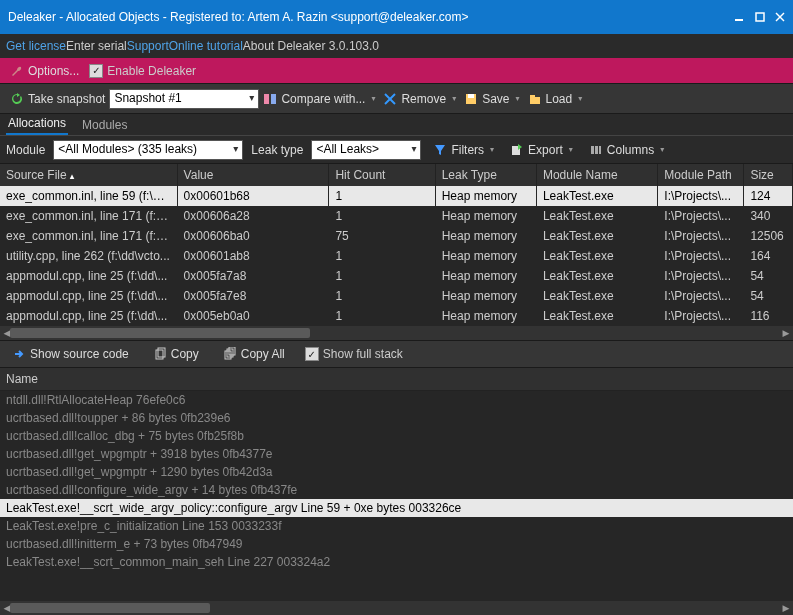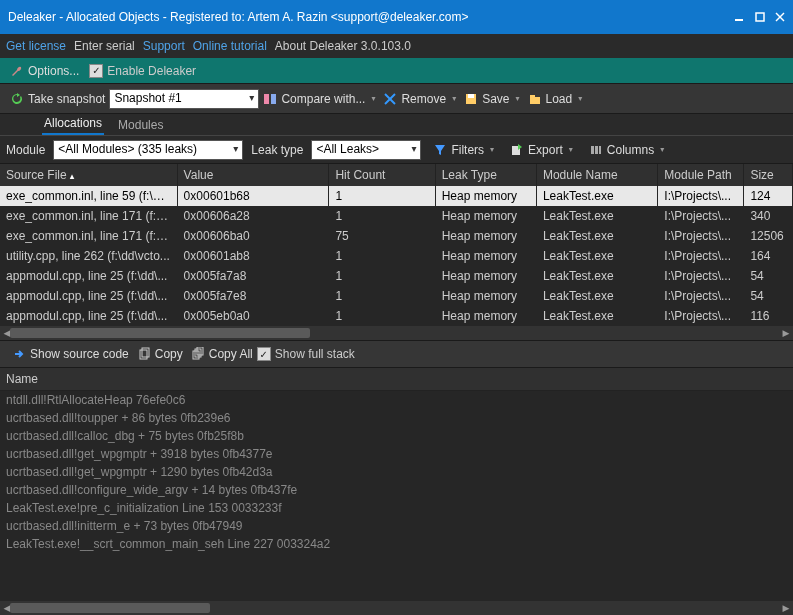--- a/index.html
+++ b/index.html
@@ -1,45 +1,45 @@
 <!DOCTYPE html>
 <html><head>
 <meta charset="utf-8">
 <style>
 * { box-sizing: border-box; margin: 0; padding: 0; font-family: "Segoe UI", Tahoma, sans-serif; font-size: 12px; }
 body { background: #2a2a2a; color: #ccc; width: 793px; height: 615px; overflow: hidden; display: flex; flex-direction: column; }
 .titlebar { background: #1177cc; color: #fff; height: 34px; display: flex; align-items: center; padding: 0 4px; font-size: 12px; }
 .titlebar .title { flex: 1; padding-left: 4px; }
 .titlebar .winbtns { display: flex; gap: 2px; }
 .titlebar .winbtn { width: 18px; height: 16px; display: flex; align-items: center; justify-content: center; cursor: pointer; }
-.menubar { background: #2a2a2a; height: 24px; display: flex; align-items: center; padding: 0 6px; gap: 8px; }
+.menubar { background: #2a2a2a; height: 24px; display: flex; align-items: center; padding: 0 6px; gap: 0; }
 .menubar a { color: #ccc; text-decoration: none; cursor: pointer; }
 .menubar a.link { color: #4fa3e8; }
-.toolbar1 { background: #0f766e; height: 26px; display: flex; align-items: center; padding: 0 6px; gap: 6px; border-bottom: 1px solid #1a1a1a; }
+.toolbar1 { background: #be185d; height: 26px; display: flex; align-items: center; padding: 0 6px; gap: 6px; border-bottom: 1px solid #1a1a1a; }
 .opt-label { display: flex; align-items: center; gap: 4px; }
 .chk { width: 14px; height: 14px; background: #ddd; border: 1px solid #888; display: inline-flex; align-items: center; justify-content: center; font-size: 10px; color: #222; }
 .toolbar2 { background: #363636; height: 30px; display: flex; align-items: center; padding: 0 6px; gap: 0; border-bottom: 1px solid #1a1a1a; }
 .btn { display: flex; align-items: center; gap: 4px; padding: 2px 4px; cursor: pointer; color: #ddd; }
 .btn .dd { font-size: 8px; color: #999; margin-left: 2px; }
 .dropdown { background: #fff; color: #000; height: 20px; padding: 1px 18px 1px 4px; position: relative; min-width: 150px; display: flex; border: 1px solid #555; }
 .dropdown::after { content: "▾"; position: absolute; right: 4px; top: 2px; color: #333; font-size: 10px; }
 .tabrow { background: #2a2a2a; height: 22px; display: flex; align-items: flex-end; padding: 0 6px; gap: 12px; border-bottom: 1px solid #444; }
 .tab { padding: 3px 2px; cursor: pointer; color: #aaa; }
-.tab.active { color: #eee; border-bottom: 2px solid #1177cc; margin-left: 36px; }
+.tab.active { color: #eee; border-bottom: 2px solid #1177cc; }
 .filterbar { background: #2a2a2a; height: 28px; display: flex; align-items: center; padding: 0 6px; gap: 8px; border-bottom: 1px solid #1a1a1a; }
 .filterbar .lbl { color: #ddd; text-align: right; }
 .table-wrap { flex: 0 0 auto; background: #262626; overflow: hidden; position: relative; }
 table { width: 100%; border-collapse: collapse; table-layout: fixed; }
 thead th { background: #303030; color: #ccc; text-align: left; padding: 4px 6px; font-weight: normal; border-right: 1px solid #222; white-space: nowrap; overflow: hidden; }
 tbody td { padding: 3px 6px; color: #ccc; white-space: nowrap; overflow: hidden; text-overflow: ellipsis; border-right: 1px solid transparent; }
 tbody tr.sel td { background: #e8e8e8; color: #000; }
 .hscroll { height: 14px; background: #333; position: relative; }
 .hscroll .thumb { position: absolute; left: 10px; top: 2px; height: 10px; width: 300px; background: #5a5a5a; border-radius: 2px; }
 .hscroll .arrow { position: absolute; top: 0; width: 14px; height: 14px; display: flex; align-items: center; justify-content: center; color: #999; font-size: 9px; cursor: pointer; }
-.midbar { background: #363636; height: 28px; display: flex; align-items: center; padding: 0 8px; gap: 0; border-top: 1px solid #1a1a1a; border-bottom: 1px solid #1a1a1a; }
+.midbar { background: #363636; height: 28px; display: flex; align-items: center; padding: 0 8px; gap: 16px; border-top: 1px solid #1a1a1a; border-bottom: 1px solid #1a1a1a; }
 .stackhdr { background: #303030; padding: 4px 6px; color: #ccc; border-bottom: 1px solid #222; }
 .stacklist { background: #262626; flex: 1; overflow: hidden; }
 .stackitem { padding: 2px 6px; color: #888; white-space: nowrap; overflow: hidden; text-overflow: ellipsis; }
 .stackitem.sel { background: #e8e8e8; color: #000; }
 .icon { display: inline-block; width: 14px; height: 14px; }
 .sort-arrow { font-size: 9px; margin-left: 3px; color: #fff; }
 </style>
 </head>
 <body>
 
@@ -295,20 +295,21 @@
 
 <div class="stackhdr">Name</div>
 
 <div class="stacklist" id="stacklist">
     <div class="stackitem">ntdll.dll!RtlAllocateHeap 76efe0c6</div>
     <div class="stackitem">ucrtbased.dll!toupper + 86 bytes 0fb239e6</div>
     <div class="stackitem">ucrtbased.dll!calloc_dbg + 75 bytes 0fb25f8b</div>
     <div class="stackitem">ucrtbased.dll!get_wpgmptr + 3918 bytes 0fb4377e</div>
     <div class="stackitem">ucrtbased.dll!get_wpgmptr + 1290 bytes 0fb42d3a</div>
     <div class="stackitem">ucrtbased.dll!configure_wide_argv + 14 bytes 0fb437fe</div>
+    <div class="stackitem sel">LeakTest.exe!__scrt_wide_argv_policy::configure_argv Line 59 + 0xe bytes 003326ce</div>
     <div class="stackitem">LeakTest.exe!pre_c_initialization Line 153 0033233f</div>
     <div class="stackitem">ucrtbased.dll!initterm_e + 73 bytes 0fb47949</div>
     <div class="stackitem">LeakTest.exe!__scrt_common_main_seh Line 227 003324a2</div>
   </div>
 
 <div class="hscroll">
   <div class="arrow" style="left:0">◀</div>
   <div class="thumb" style="width:200px"></div>
   <div class="arrow" style="right:0">▶</div>
 </div>

